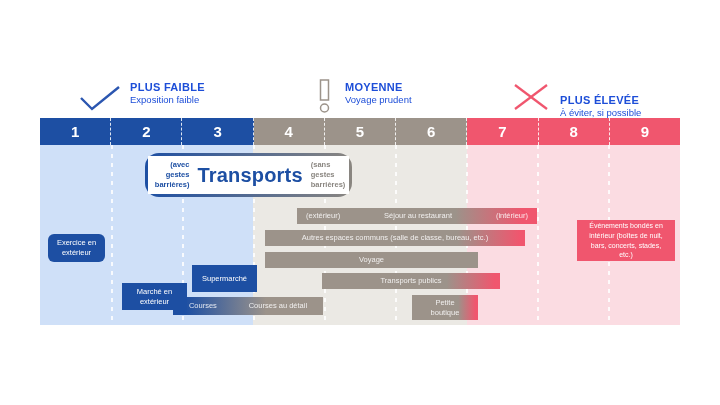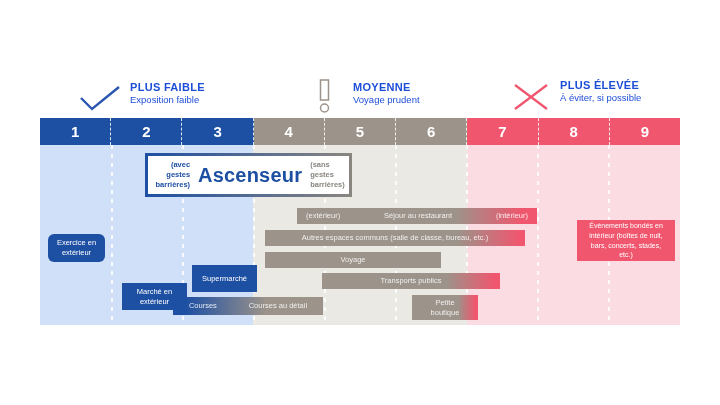--- a/index.html
+++ b/index.html
@@ -24,42 +24,42 @@
   .col-low{left:40px;width:213.4px;background:#cfe0f8;}
   .col-mid{left:253.4px;width:213.3px;background:#ebe9e4;}
   .col-high{left:466.7px;width:213.3px;background:#fbdce2;}
   .vline{position:absolute;top:145px;height:180px;width:2px;z-index:1;
          background:repeating-linear-gradient(to bottom,#ffffff 0 4px,transparent 4px 9px);
          opacity:.85;}
 
   
   .asc-wrap{position:absolute;left:145px;top:153px;width:207px;height:44px;
             background:linear-gradient(90deg,#1d4fa3,#8a8680);padding:3px;
-            box-sizing:border-box;z-index:3;}
+            box-sizing:border-box;z-index:3;border-radius:14px;}
   .asc-inner{width:100%;height:100%;background:#fff;display:flex;
              align-items:center;justify-content:center;gap:8px;}
   .asc-note{font-size:7.5px;font-weight:bold;line-height:1.3;width:52px;}
   .asc-note-left{color:#1d4fa3;text-align:right;}
   .asc-note-right{color:#8a8680;text-align:left;width:48px;}
   .asc-title{font-size:20px;font-weight:bold;color:#1d4fa3;letter-spacing:.2px;}
 
   
   .bar,.bluebox,.pinkbox{position:absolute;z-index:2;display:flex;align-items:center;
        justify-content:center;text-align:center;box-sizing:border-box;
        font-size:7.5px;line-height:1.3;}
   .bar{color:rgba(255,255,255,.85);}
   .bluebox{background:#1d4fa3;color:#ffffff;padding:0 6px;}
   .pinkbox{background:#f0566e;color:#ffffff;}
 
   .bar-restaurant{left:297px;top:208px;width:240px;height:16px;padding:0 9px;
       justify-content:space-between;
       background:linear-gradient(90deg,#9c938a 0%,#9c938a 66%,#f0566e 94%);align-items:center;}
   .bar-autres{left:265px;top:230px;width:260px;height:16px;
       background:linear-gradient(90deg,#9c938a 74%,#f0566e 98%);}
-  .bar-voyage{left:265px;top:252px;width:176px;height:16px;background:#9c938a;}
+  .bar-voyage{left:265px;top:252px;width:213px;height:16px;background:#9c938a;}
   .bar-transports{left:322px;top:273px;width:178px;height:16px;
       background:linear-gradient(90deg,#9c938a 70%,#f0566e 97%);}
   .bar-courses{left:173px;top:297px;width:150px;height:18px;justify-content:space-around;
       background:linear-gradient(90deg,#1d4fa3 0%,#1d4fa3 8%,#9c938a 62%);}
   .bar-boutique{left:412px;top:295px;width:66px;height:25px;padding:0 18px;
       background:linear-gradient(90deg,#9c938a 70%,#f0566e 96%);}
 
   .box-exercice{left:48px;top:234px;width:57px;height:28px;border-radius:6px;}
   .box-sejour{left:123px;top:234px;width:125px;height:24px;}
   .box-marche{left:122px;top:283px;width:65px;height:27px;}
@@ -77,30 +77,30 @@
   </svg>
   <div class="legend-text" style="left:130px;top:81px">
     <div class="legend-title">PLUS FAIBLE</div>
     <div class="legend-sub">Exposition faible</div>
   </div>
 
   <svg class="legend-icon" style="left:317px;top:79px" width="15" height="35" viewBox="0 0 15 35">
     <rect x="3.5" y="1" width="8" height="20" fill="none" stroke="#9c938a" stroke-width="1.5"></rect>
     <circle cx="7.5" cy="29" r="4" fill="none" stroke="#9c938a" stroke-width="1.5"></circle>
   </svg>
-  <div class="legend-text" style="left:353px;top:81px">
+  <div class="legend-text" style="left:345px;top:81px">
     <div class="legend-title">MOYENNE</div>
     <div class="legend-sub">Voyage prudent</div>
   </div>
 
   <svg class="legend-icon" style="left:512px;top:83px" width="38" height="28" viewBox="0 0 38 28">
     <line x1="3" y1="2" x2="35" y2="26" stroke="#f0566e" stroke-width="2.2"></line>
     <line x1="35" y1="2" x2="3" y2="26" stroke="#f0566e" stroke-width="2.2"></line>
   </svg>
-  <div class="legend-text" style="left:560px;top:79px">
+  <div class="legend-text" style="left:560px;top:94px">
     <div class="legend-title">PLUS ÉLEVÉE</div>
     <div class="legend-sub">À éviter, si possible</div>
   </div>
 
   <div class="band">
     <div class="band-cell c-blue">1</div>
     <div class="band-cell c-blue">2</div>
     <div class="band-cell c-blue">3</div>
     <div class="band-cell c-taupe">4</div>
     <div class="band-cell c-taupe">5</div>
@@ -119,21 +119,21 @@
   <div class="vline" style="left:252.8px"></div>
   <div class="vline" style="left:323.9px"></div>
   <div class="vline" style="left:395.0px"></div>
   <div class="vline" style="left:466.1px"></div>
   <div class="vline" style="left:537.2px"></div>
   <div class="vline" style="left:608.3px"></div>
 
   <div class="asc-wrap">
     <div class="asc-inner">
       <div class="asc-note asc-note-left">(avec gestes barrières)</div>
-      <div class="asc-title">Ascenseur</div>
+      <div class="asc-title">Transports</div>
       <div class="asc-note asc-note-right">(sans gestes barrières)</div>
     </div>
   </div>
 
   <div class="bar bar-restaurant">
     <span>(extérieur)</span>
     <span>Séjour au restaurant</span>
     <span>(intérieur)</span>
   </div>
 

